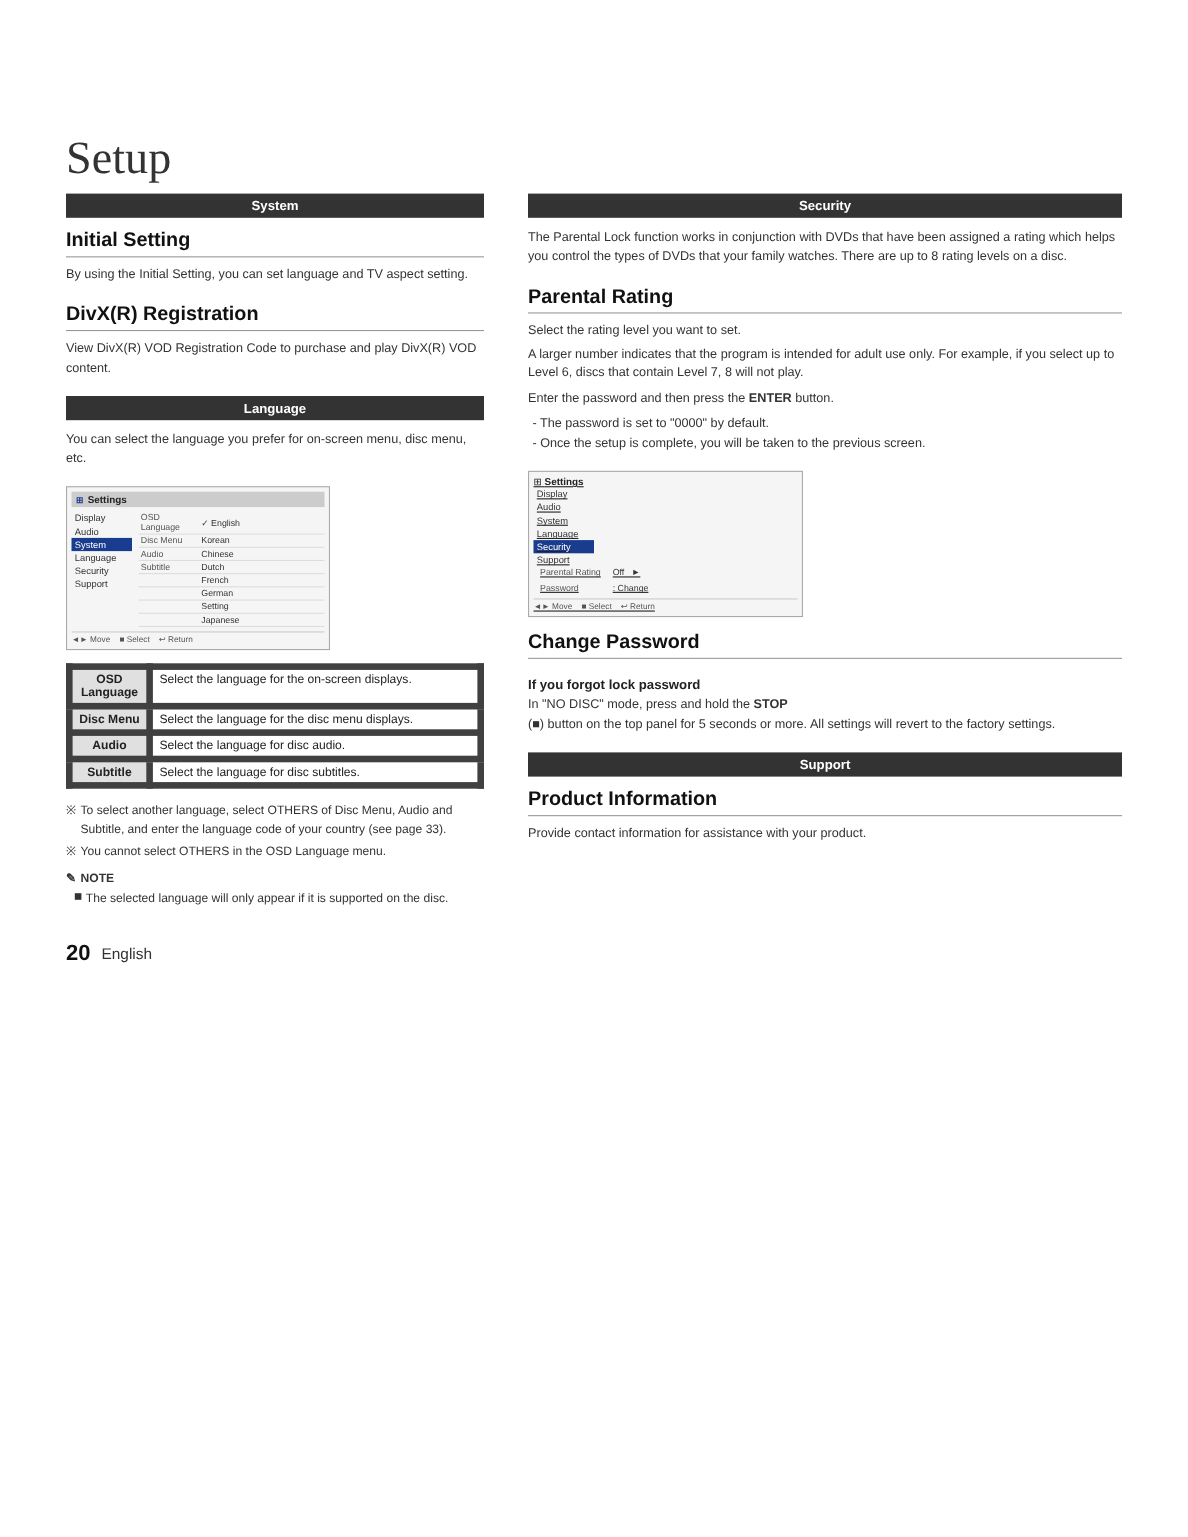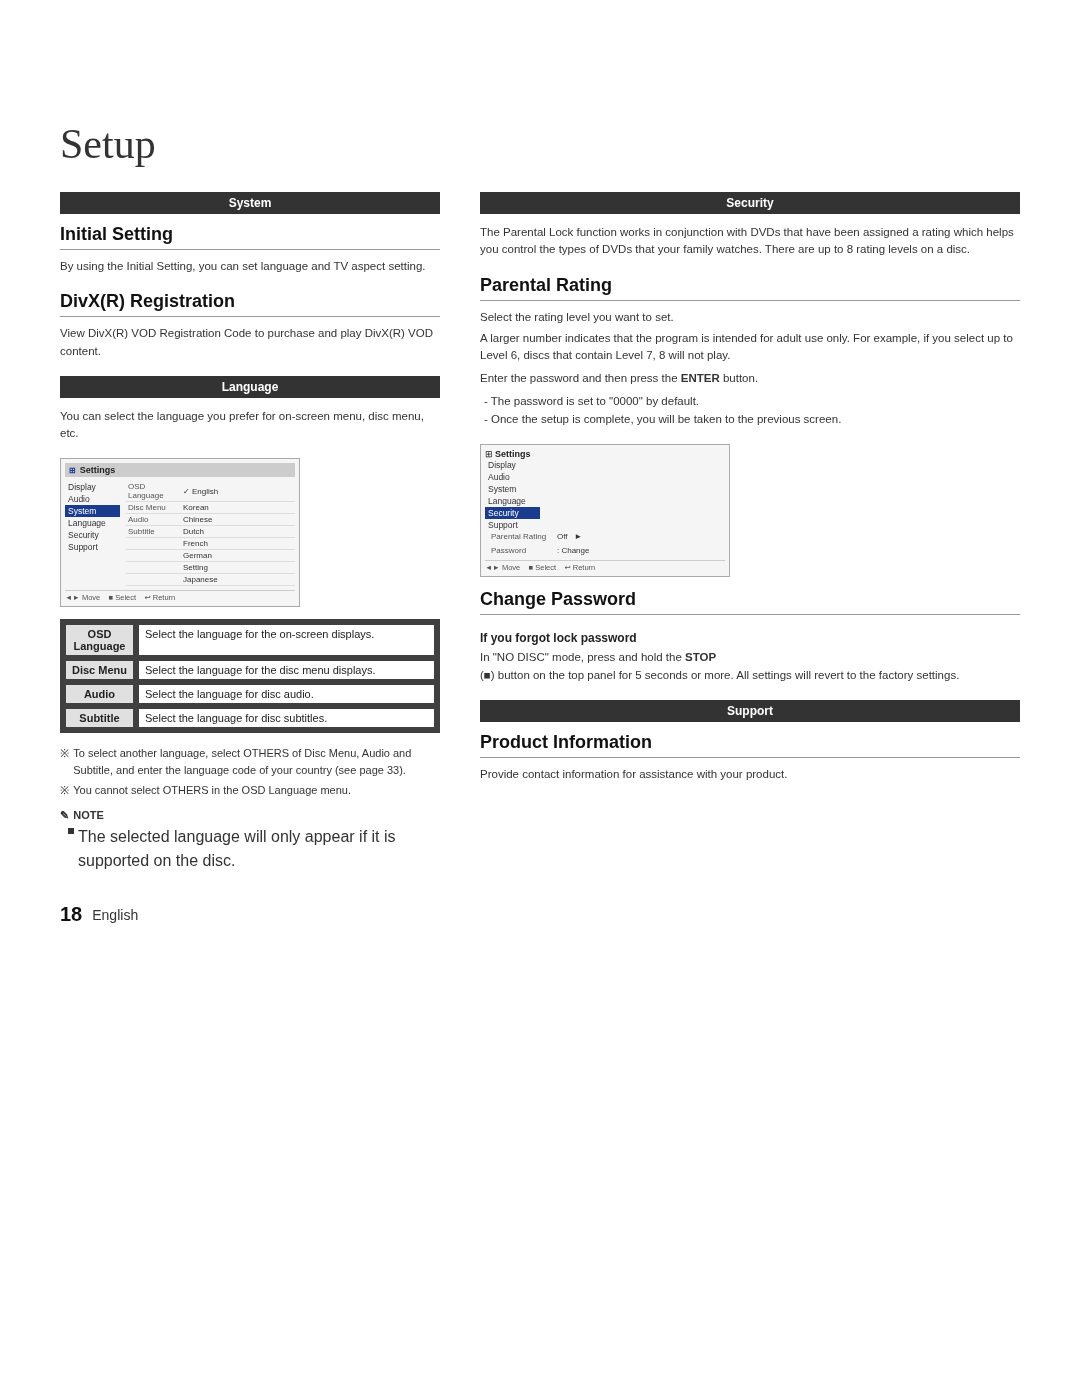--- a/index.html
+++ b/index.html
@@ -10,21 +10,21 @@
       color: #222;
       width: 1080px;
       min-height: 1397px;
       padding: 40px 60px 40px 60px;
     }
 
     .page-title {
       font-size: 42px;
       font-weight: 300;
       color: #333;
-      margin-bottom: 24px;
+      margin-bottom: 8px;
       font-family: Georgia, serif;
       margin-top: 80px;
     }
 
     .two-col {
       display: flex;
       gap: 40px;
     }
 
     .left-col {
@@ -186,21 +186,21 @@
       align-items: center;
       margin-top: 6px;
       margin-bottom: 2px;
     }
 
     .note-bullet {
       display: flex;
       align-items: flex-start;
       gap: 4px;
       margin-left: 8px;
-      font-size: 16px;
+      font-size: 11px;
     }
 
     .bullet-sq {
       width: 6px;
       height: 6px;
       background: #333;
       display: inline-block;
       margin-top: 3px;
       flex-shrink: 0;
     }
@@ -211,20 +211,21 @@
     }
 
     
     .settings-mock-right {
       border: 1px solid #aaa;
       background: #f5f5f5;
       width: 250px;
       margin: 8px 0 12px 0;
       font-size: 9px;
       padding: 4px;
+      text-decoration: underline;
     }
 
     .mock-content-row-right {
       display: flex;
       align-items: center;
       padding: 1px 2px;
       gap: 6px;
     }
 
     .mock-label-right {
@@ -479,15 +480,15 @@
       <div class="right-section">
         <div class="section-title">Product Information</div>
         <div class="section-body">Provide contact information for assistance with your product.</div>
       </div>
     </div>
 
   </div>
 </div>
 
 <div class="page-num-row">
-  <span class="page-number">18</span>
+  <span class="page-number">20</span>
   <span class="page-lang">English</span>
 </div>
 
 </body></html>

